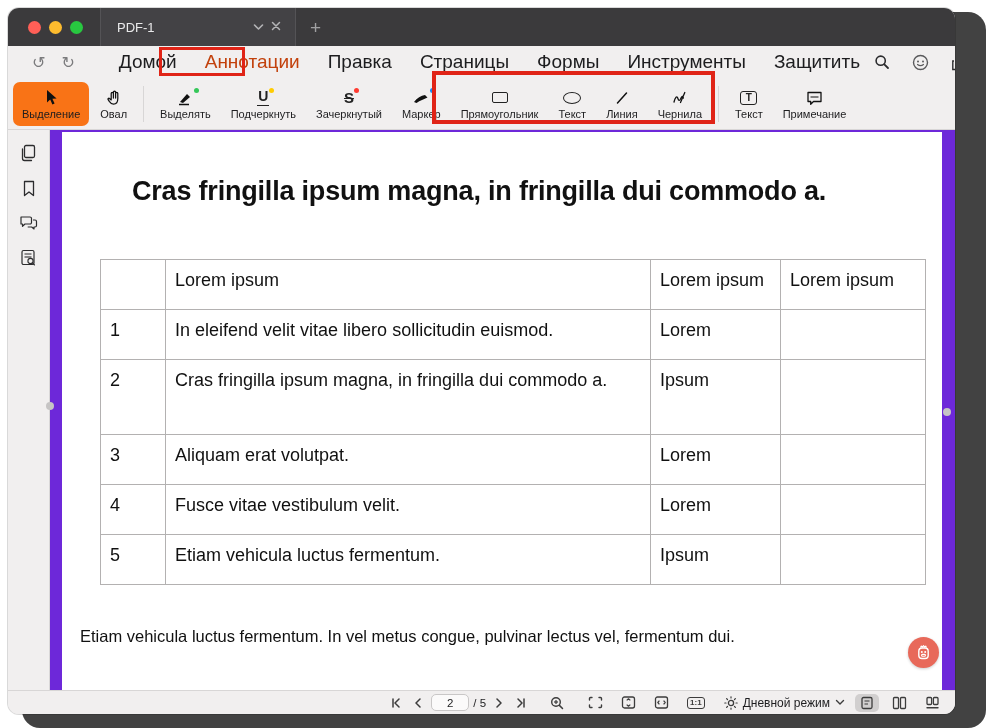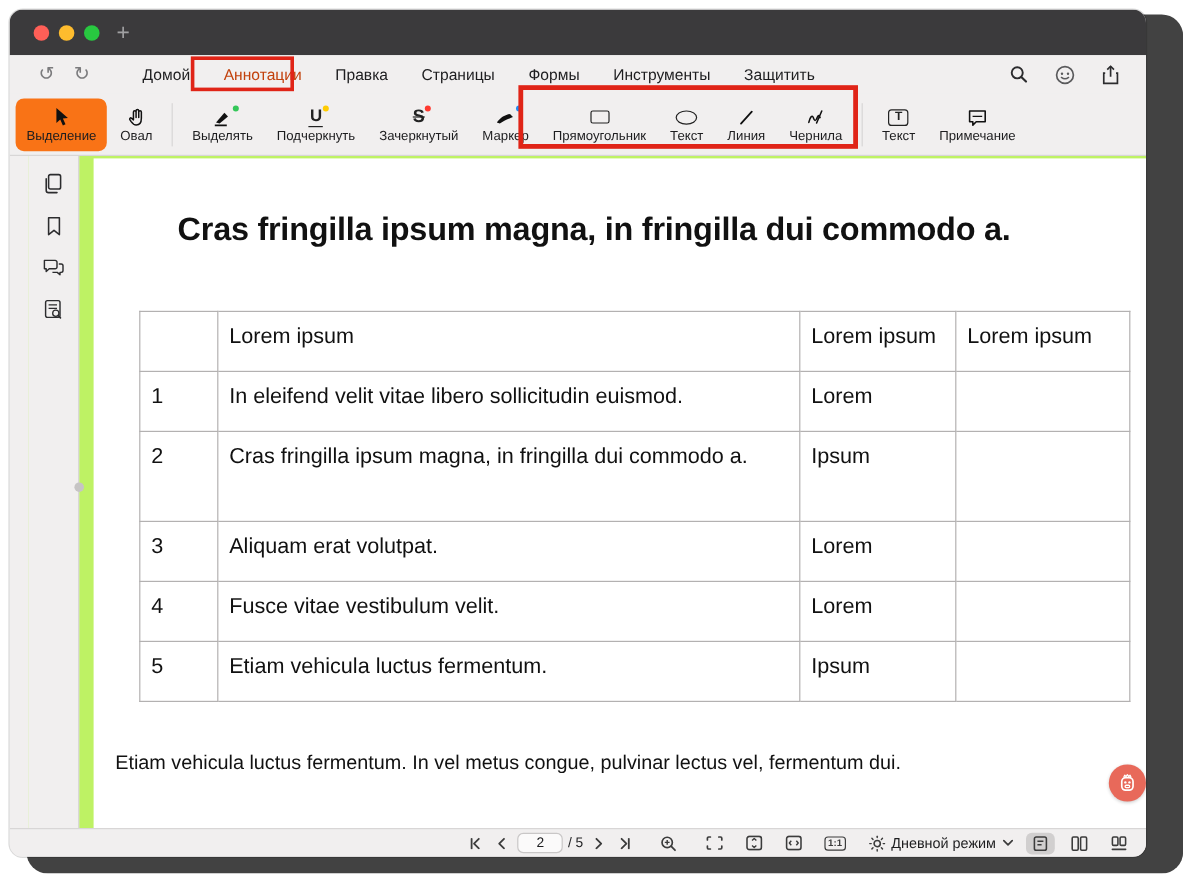--- a/index.html
+++ b/index.html
@@ -16,21 +16,21 @@
   .tab { margin-left:17px; width:196px; height:38px; background:#434245; border-left:1px solid #545356; border-right:1px solid #545356; display:flex; align-items:center; padding:0 10px 0 16px; }
   .tab-title { color:#e9e9ea; font-size:13px; flex:1; }
   .tab-ctl { color:#b4b4b6; font-size:12px; width:18px; text-align:center; cursor:default; }
   .newtab { color:#a0a0a2; font-size:19px; margin-left:14px; line-height:1; }
 
   
   .menubar { position:absolute; left:0; top:38px; width:100%; height:32px; background:#f1efef; display:flex; align-items:center; }
   .undoredo { display:flex; gap:16px; margin-left:24px; color:#7b7b7d; font-size:16px; }
   .undoredo span { cursor:default; }
   .menu-items { display:flex; margin-left:30px; gap:0; }
-  .menu-item { font-size:13px; color:#1d1d1f; padding:6px 14px; white-space:nowrap; }
+  .menu-item { font-size:19px; color:#1d1d1f; padding:6px 14px; white-space:nowrap; }
   .menu-item.active { color:#c2410c; }
   .menu-right { margin-left:auto; display:flex; align-items:center; gap:22px; margin-right:22px; }
   .menu-right svg { display:block; }
 
   
   .anno-box { position:absolute; border:3px solid #e02417; pointer-events:none; z-index:40; }
   .anno-menu { left:151px; top:39px; width:86px; height:29px; }
   .anno-tools { left:424px; top:63px; width:283px; height:53px; border-width:4px; }
 
   
@@ -41,21 +41,21 @@
   .tool .tlabel { font-size:11px; color:#1d1d1f; margin-top:1px; white-space:nowrap; }
   .dot { position:absolute; top:0px; right:-5px; width:5px; height:5px; border-radius:50%; }
   .tb-divider { width:1px; height:36px; background:#d8d6d6; margin:0 6px; }
   .glyph-u { font-size:14px; font-weight:bold; border-bottom:1.6px solid #222; line-height:1.1; padding:0 1px; }
   .glyph-s { font-size:15px; font-weight:bold; text-decoration:line-through; }
   .shape-rect { width:16px; height:11px; border:1.6px solid #222; border-radius:2px; }
   .shape-oval { width:18px; height:12px; border:1.6px solid #222; border-radius:50%; }
   .glyph-t { width:17px; height:14px; border:1.5px solid #222; border-radius:3px; font-size:10px; font-weight:bold; display:flex; align-items:center; justify-content:center; }
 
   
-  .main { position:absolute; left:0; top:122px; width:100%; height:560px; background:#bef264;margin-left:16px; }
+  .main { position:absolute; left:0; top:122px; width:100%; height:560px; background:#6d28d9; }
   .sidebar { position:absolute; left:0; top:0; width:42px; height:100%; background:#f1efef; border-right:1px solid #d9d7d7; display:flex; flex-direction:column; align-items:center; padding-top:14px; gap:18px; }
   .sidebar svg { display:block; }
   .side-grip { position:absolute; left:38px; top:272px; width:8px; height:8px; border-radius:50%; background:#c6c4c4; z-index:5; }
   .scroll-grip { position:absolute; right:4px; top:278px; width:8px; height:8px; border-radius:50%; background:#c6c4c4; z-index:5; }
 
   .page { position:absolute; left:54px; top:2px; width:880px; height:558px; background:#ffffff; }
   .doc-heading { margin:38px 30px 0 23px; font-size:27px; font-weight:bold; color:#111; line-height:1.6; text-indent:47px; letter-spacing:-0.2px; }
   .doc-table { border-collapse:collapse; margin:46px 0 0 38px; table-layout:fixed; width:825px; font-size:18px; color:#111; }
   .doc-table td { border:1px solid #b3b1b1; vertical-align:top; padding:7px 10px 7px 9px; line-height:1.5; }
   .doc-table col.c1{ width:65px; } .doc-table col.c2{ width:485px; } .doc-table col.c3{ width:130px; } .doc-table col.c4{ width:145px; }
@@ -83,20 +83,33 @@
 <div class="stage">
   <div class="drop-shadow"></div>
 
   <div class="window">
 
     <div class="titlebar">
       <div class="traffic">
         <div class="light red"></div>
         <div class="light yellow"></div>
         <div class="light green"></div>
+      </div>
+      <div class="tab">
+        <span class="tab-title">PDF-1</span>
+        <span class="tab-ctl">
+          <svg width="11" height="8" viewBox="0 0 11 8">
+              <polyline points="1.5,2 5.5,6 9.5,2" fill="none" stroke="#b4b4b6" stroke-width="1.6" stroke-linecap="round" stroke-linejoin="round"></polyline>
+            </svg>
+        </span>
+        <span class="tab-ctl">
+          <svg width="10" height="10" viewBox="0 0 10 10">
+              <path d="M1.5 1.5 L8.5 8.5 M8.5 1.5 L1.5 8.5" stroke="#b4b4b6" stroke-width="1.5" stroke-linecap="round"></path>
+            </svg>
+        </span>
       </div>
       <span class="newtab">+</span>
     </div>
 
     <div class="menubar">
       <div class="undoredo">
         <span>↺</span>
         <span>↻</span>
       </div>
       <div class="menu-items">

